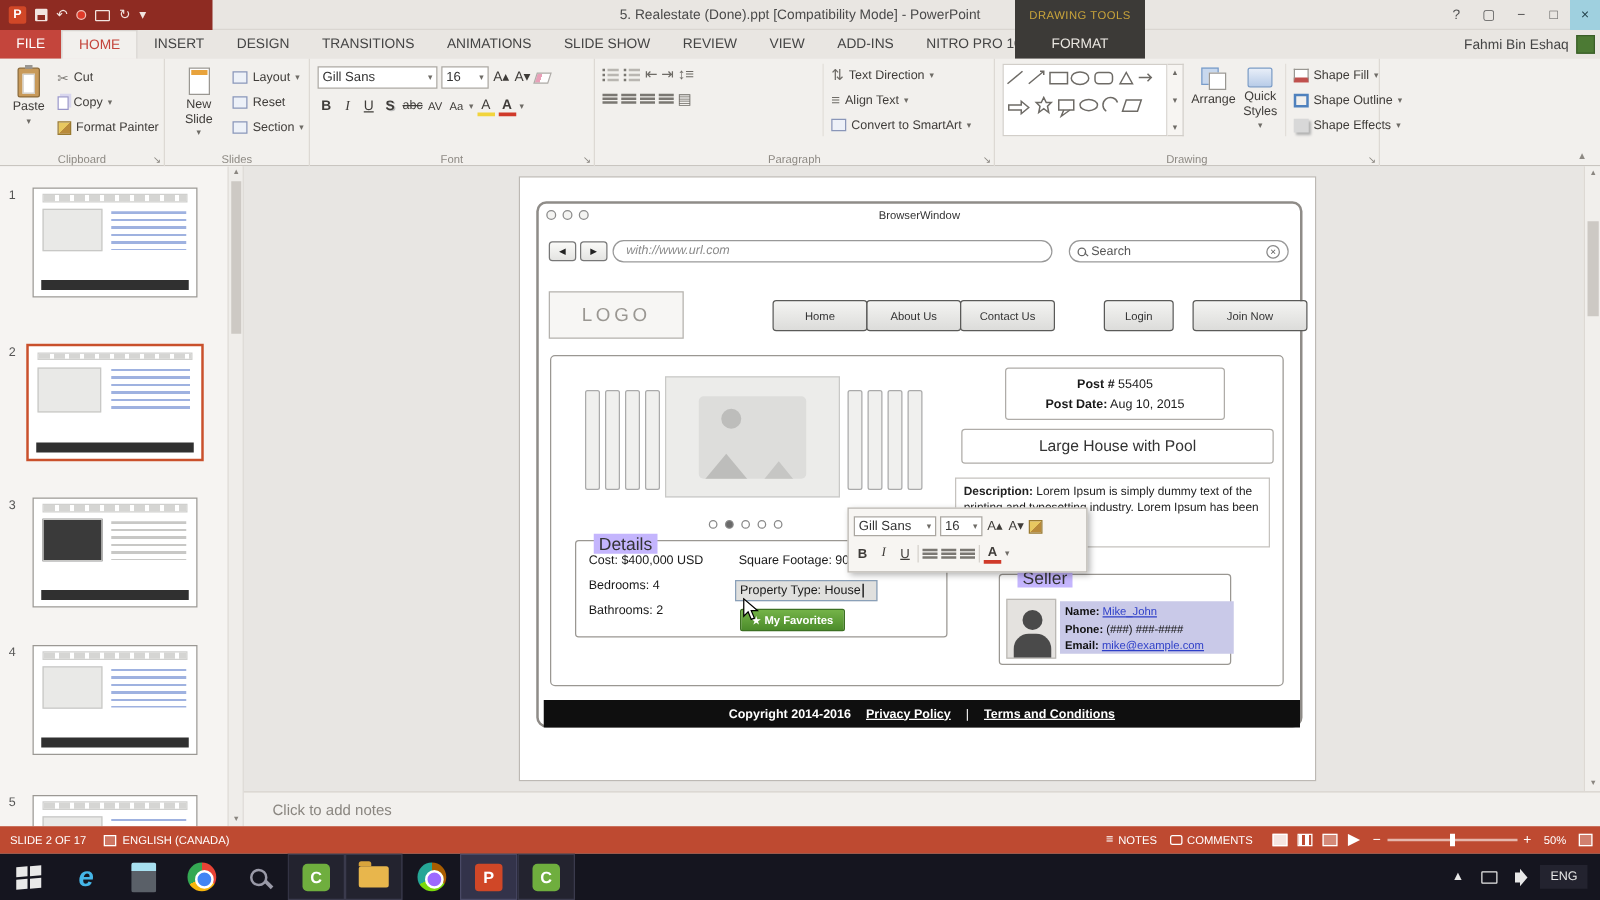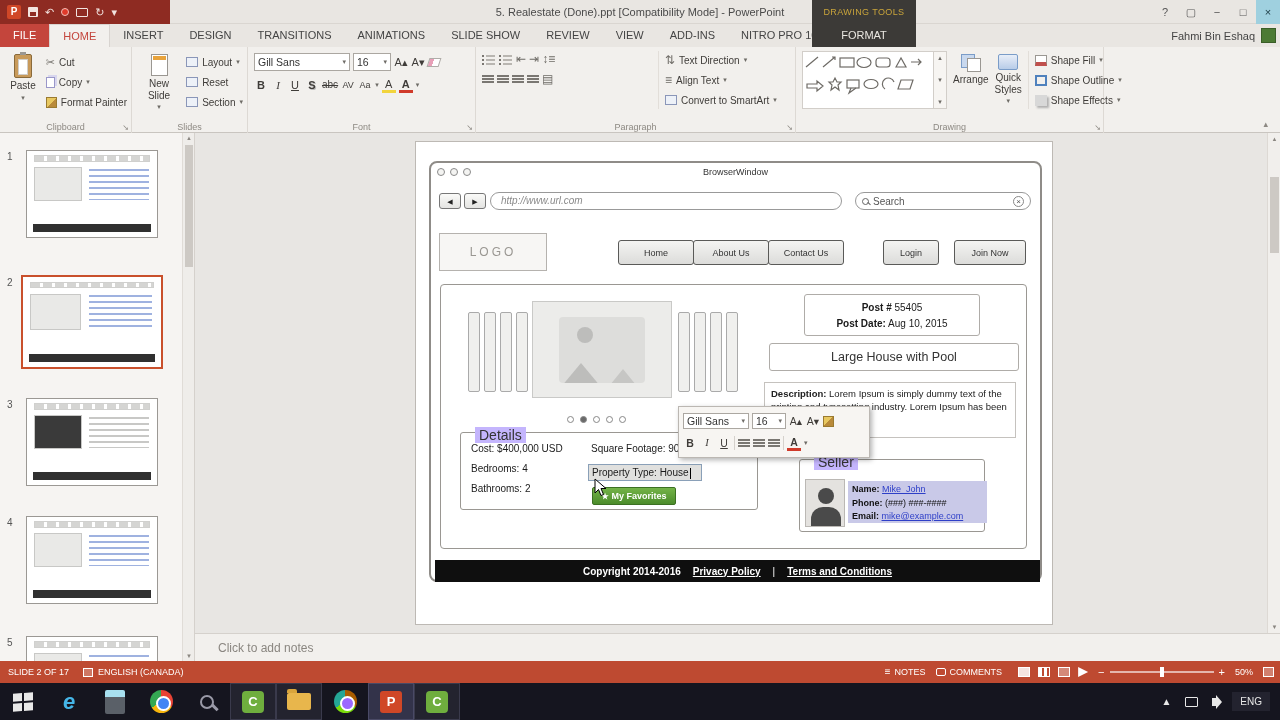--- a/index.html
+++ b/index.html
@@ -111,21 +111,21 @@
   .bwin{position:absolute;left:13px;top:19px;width:613px;height:421px;background:#fff;border:2px solid #8F8C88;border-radius:8px;}
   .lights{position:absolute;left:6px;top:5px;display:flex;gap:5px;}
   .lights i{width:8px;height:8px;border:1px solid #8A8A8A;border-radius:50%;background:#F4F4F2;}
   .btitle{position:absolute;left:0;right:0;top:4px;text-align:center;font-size:9px;color:#333;}
   .bnav{position:absolute;top:30px;width:22px;height:16px;border:1px solid #777;border-radius:3px;font-size:7px;color:#222;text-align:center;line-height:15px;background:linear-gradient(#FAFAF8,#E4E4E2);}
   .burl{position:absolute;left:59px;top:29px;width:352px;height:18px;border:1px solid #999;border-radius:9px;font-size:10px;font-style:italic;color:#8A8A8A;line-height:16px;padding-left:10px;}
   .bsearch{position:absolute;left:424px;top:29px;width:176px;height:18px;border:1px solid #999;border-radius:9px;display:flex;align-items:center;gap:4px;padding:0 6px;font-size:10px;color:#555;}
   .bsearch .sx{margin-left:auto;width:11px;height:11px;border:1px solid #888;border-radius:50%;font-size:8px;line-height:9px;text-align:center;color:#555;}
   .slens{position:relative;display:inline-block;width:7px;height:7px;border:1.2px solid #666;border-radius:50%;}
   .slens::after{content:"";position:absolute;width:4px;height:1.2px;background:#666;transform:rotate(45deg);right:-3px;bottom:-1px;}
-  .blogo{position:absolute;left:8px;top:70px;width:108px;height:38px;border:1px solid #B5B2AE;background:#F7F6F4;color:#9A9792;letter-spacing:3px;font-size:12px;display:flex;align-items:center;justify-content:center;}
+  .blogo{position:absolute;left:8px;top:70px;width:108px;height:38px;border:1px solid #B5B2AE;background:#F7F6F4;color:#9A9792;letter-spacing:3px;font-size:15px;display:flex;align-items:center;justify-content:center;}
   .bbtn{position:absolute;top:77px;height:25px;border:1px solid #5A5A58;border-radius:3px;background:linear-gradient(#F4F4F2,#DCDCDA);font-size:9px;color:#333;display:flex;align-items:center;justify-content:center;}
   .contentbox{position:absolute;left:9px;top:121px;width:587px;height:265px;border:1px solid #9A9792;border-radius:4px;}
   .strip{position:absolute;width:12px;height:80px;border:1px solid #AAA;background:#F0F0EE;border-radius:2px;}
   .imgph{position:absolute;left:91px;top:16px;width:140px;height:97px;background:#ECECEA;border:1px solid #C9C9C7;display:flex;align-items:center;justify-content:center;}
   .ph-icon{position:relative;width:86px;height:66px;background:#DDDDDB;border-radius:4px;overflow:hidden;}
   .ph-icon::before{content:"";position:absolute;left:18px;top:10px;width:16px;height:16px;border-radius:50%;background:#BDBDBB;}
   .ph-icon::after{content:"";position:absolute;left:-8px;bottom:-16px;width:0;height:0;border:30px solid transparent;border-bottom:36px solid #BDBDBB;}
   .ph-icon .m2{position:absolute;right:-4px;bottom:-18px;width:0;height:0;border:26px solid transparent;border-bottom:32px solid #C6C6C4;}
   .dots{position:absolute;left:126px;top:131px;display:flex;gap:6px;}
   .dots i{width:7px;height:7px;border:1px solid #888;border-radius:50%;background:#fff;}
@@ -502,32 +502,32 @@
     <div class="slide">
       <div class="bwin">
         <div class="lights">
             <i></i>
             <i></i>
             <i></i>
           </div>
         <div class="btitle">BrowserWindow</div>
         <span class="bnav" style="left:8px">◀</span>
         <span class="bnav" style="left:33px">▶</span>
-        <div class="burl">http://www.url.com</div>
+        <div class="burl">with://www.url.com</div>
         <div class="bsearch">
           <span class="slens"></span>
           <span>Search</span>
           <span class="sx">×</span>
         </div>
         <div class="blogo">LOGO</div>
         <div class="bbtn" style="left:187px;width:76px">Home</div>
         <div class="bbtn" style="left:262px;width:76px">About Us</div>
         <div class="bbtn" style="left:337px;width:76px">Contact Us</div>
         <div class="bbtn" style="left:452px;width:56px">Login</div>
-        <div class="bbtn" style="left:523px;width:72px">Join Now</div>
+        <div class="bbtn" style="left:523px;width:92px">Join Now</div>
 
         <div class="contentbox">
           <i class="strip" style="left:27px;top:27px"></i>
           <i class="strip" style="left:43px;top:27px"></i>
           <i class="strip" style="left:59px;top:27px"></i>
           <i class="strip" style="left:75px;top:27px"></i>
           <div class="imgph">
             <div class="ph-icon">
                 <span class="m2"></span>
               </div>

